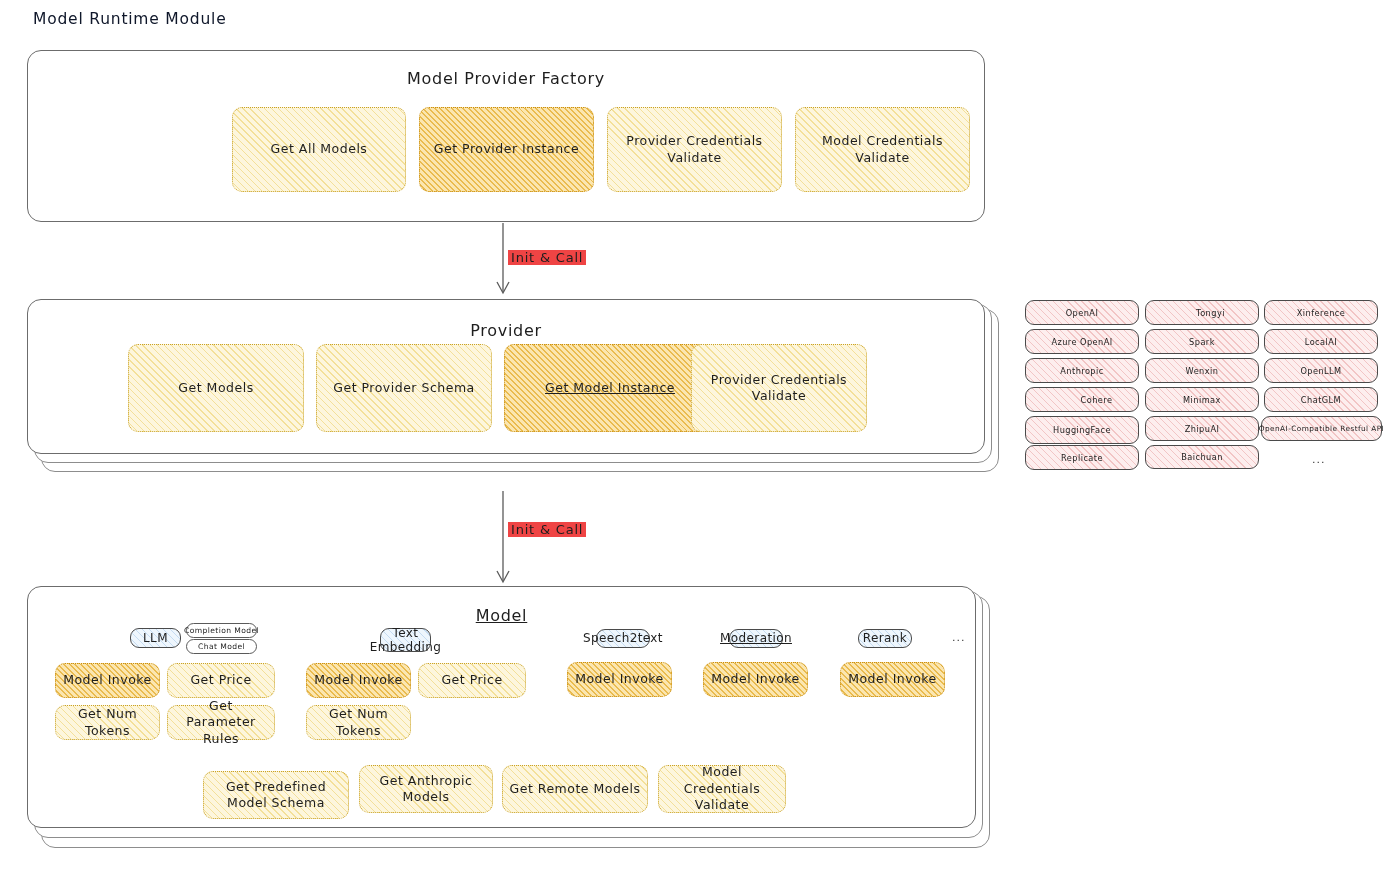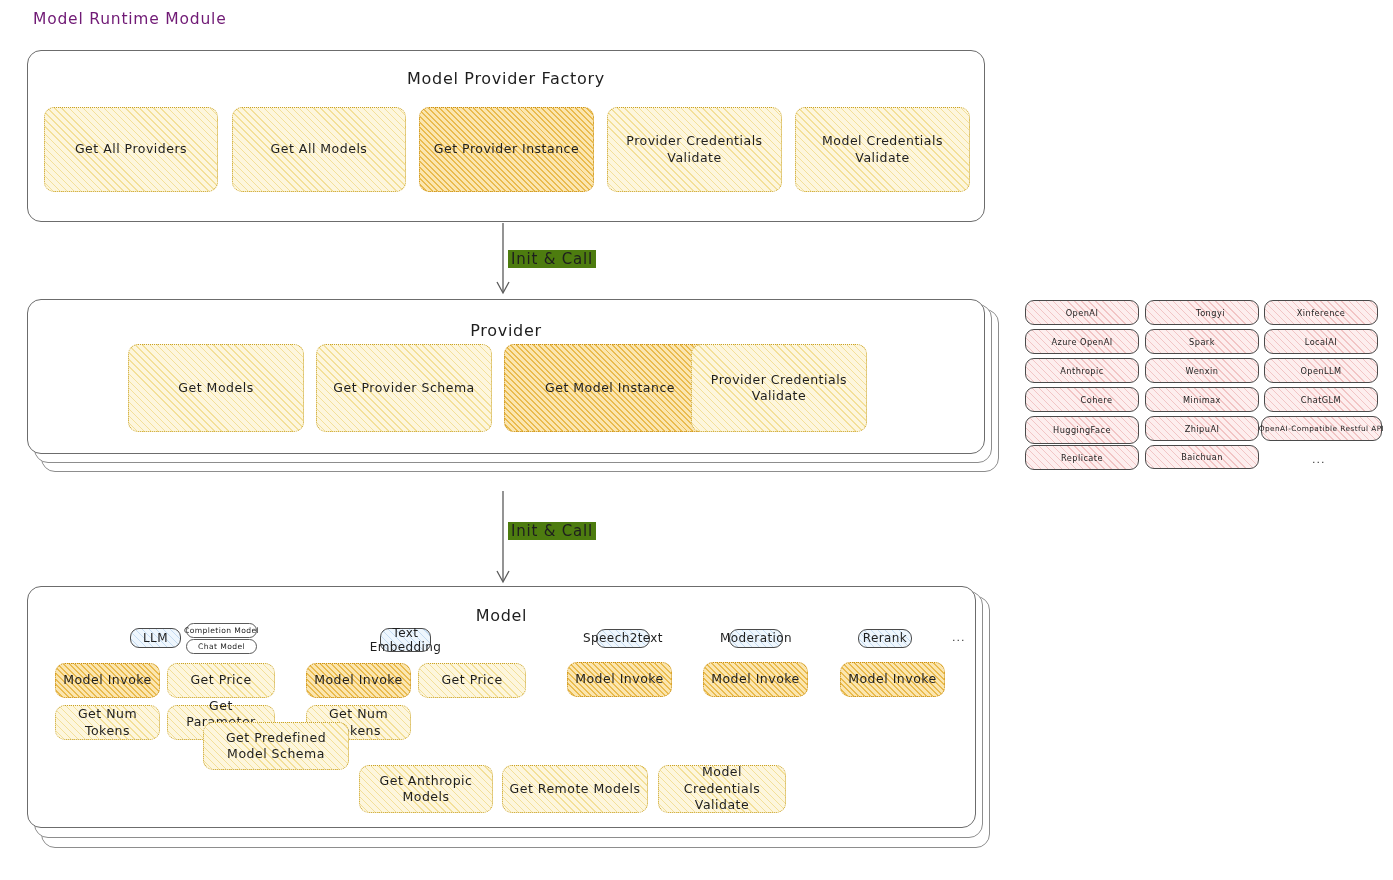--- a/index.html
+++ b/index.html
@@ -21,21 +21,21 @@
     font-family: "DejaVu Sans", sans-serif;
     color: #1e1e1e;
     letter-spacing: .6px;
   }
 
   
   #page-title {
     position: absolute;
     left: 33px; top: 10px;
     font-size: 15.5px;
-    color: #701a75;
+    color: #0f172a;
     letter-spacing: .8px;
   }
 
   
   .panel {
     position: absolute;
     background: #ffffff;
     border: 1.15px solid #6c6c6c;
     border-radius: 14px;
   }
@@ -153,42 +153,39 @@
     position: absolute;
     font-size: 11px;
     color: #3a3a3a;
     letter-spacing: 1px;
   }
 
   
   .arrow-wrap { position: absolute; }
   .arrow-label {
     position: absolute;
-    font-size: 15px;
+    font-size: 13px;
     letter-spacing: .8px;
     color: #1e1e1e;
     white-space: nowrap;
-    background: #4d7c0f;
+    background: #ef4444;
     padding: 0 3px;
   }
 </style>
 </head>
 <body>
 
 <div id="canvas">
 
   <div id="page-title" class="hand">Model Runtime Module</div>
 
   <div class="panel" style="left:27px; top:50px; width:958px; height:172px;">
     <div class="panel-title hand" style="top:18px;">Model Provider Factory</div>
   </div>
 
-  <div class="node fill-light hand" style="left:44px; top:107px; width:174px; height:85px;">
-    <span>Get All Providers</span>
-  </div>
   <div class="node fill-light hand" style="left:232px; top:107px; width:174px; height:85px;">
     <span>Get All Models</span>
   </div>
   <div class="node fill-strong hand" style="left:419px; top:107px; width:175px; height:85px;">
     <span>Get Provider Instance</span>
   </div>
   <div class="node fill-light hand" style="left:607px; top:107px; width:175px; height:85px;">
     <span>Provider Credentials Validate</span>
   </div>
   <div class="node fill-light hand" style="left:795px; top:107px; width:175px; height:85px;">
@@ -208,21 +205,21 @@
   <div class="panel" style="left:27px; top:299px; width:958px; height:155px;">
     <div class="panel-title hand" style="top:21px;">Provider</div>
   </div>
 
   <div class="node fill-light hand" style="left:128px; top:344px; width:176px; height:88px;">
     <span>Get Models</span>
   </div>
   <div class="node fill-light hand" style="left:316px; top:344px; width:176px; height:88px;">
     <span>Get Provider Schema</span>
   </div>
-  <div class="node fill-strong hand" style="left:504px; top:344px; width:212px; height:88px;">
+  <div class="node fill-strong hand" style="left:504px; top:344px; width:212px; height:88px;text-decoration:underline;">
     <span>Get Model Instance</span>
   </div>
   <div class="node fill-light hand" style="left:691px; top:344px; width:176px; height:88px;">
     <span>Provider Credentials Validate</span>
   </div>
 
   <div class="pill hand" style="left:1025px; top:300px; width:114px; height:25px;">
     <span>OpenAI</span>
     </div>
   <div class="pill hand" style="left:1025px; top:329px; width:114px; height:25px;">
@@ -281,21 +278,21 @@
     <svg width="120" height="96" viewBox="0 0 120 96">
       <path d="M33 1 L33 91" stroke="#5a5a5a" stroke-width="1.3" fill="none"></path>
       <path d="M27 81 L33 92 L39 81" stroke="#5a5a5a" stroke-width="1.3" fill="none"></path>
     </svg>
     <div class="arrow-label hand" style="left:38px; top:32px;">Init &amp; Call</div>
   </div>
 
   <div class="stack-layer" style="left:41px; top:596px; width:949px; height:252px;"></div>
   <div class="stack-layer" style="left:34px; top:591px; width:949px; height:247px;"></div>
   <div class="panel" style="left:27px; top:586px; width:949px; height:242px;">
-    <div class="panel-title hand" style="top:19px;">Model</div>
+    <div class="panel-title hand" style="top:19px;text-decoration:underline;">Model</div>
   </div>
 
   <div class="badge-blue hand" style="left:130px; top:628px; width:51px; height:20px;">
     <span>LLM</span>
   </div>
   <div class="badge-white hand" style="left:186px; top:623px; width:71px; height:15px;">
     <span>Completion Model</span>
   </div>
   <div class="badge-white hand" style="left:186px; top:639px; width:71px; height:15px;">
     <span>Chat Model</span>
@@ -329,37 +326,37 @@
     <span>Get Num Tokens</span>
   </div>
 
   <div class="badge-blue hand" style="left:596px; top:629px; width:54px; height:19px;">
     <span>Speech2text</span>
   </div>
   <div class="node fill-strong hand" style="left:567px; top:662px; width:105px; height:35px;">
     <span>Model Invoke</span>
   </div>
 
-  <div class="badge-blue hand" style="left:729px; top:629px; width:54px; height:19px;">
+  <div class="badge-blue hand" style="left:729px; top:629px; width:54px; height:19px;text-decoration:underline;">
     <span>Moderation</span>
   </div>
   <div class="node fill-strong hand" style="left:703px; top:662px; width:105px; height:35px;">
     <span>Model Invoke</span>
   </div>
 
   <div class="badge-blue hand" style="left:858px; top:629px; width:54px; height:19px;">
     <span>Rerank</span>
   </div>
   <div class="node fill-strong hand" style="left:840px; top:662px; width:105px; height:35px;">
     <span>Model Invoke</span>
   </div>
 
   <div class="ellipsis hand" style="left:952px; top:631px;">...</div>
 
-  <div class="node fill-light hand" style="left:203px; top:722px; width:146px; height:48px;">
+  <div class="node fill-light hand" style="left:203px; top:771px; width:146px; height:48px;">
     <span>Get Predefined Model Schema</span>
   </div>
   <div class="node fill-light hand" style="left:359px; top:765px; width:134px; height:48px;">
     <span>Get Anthropic Models</span>
   </div>
   <div class="node fill-light hand" style="left:502px; top:765px; width:146px; height:48px;">
     <span>Get Remote Models</span>
   </div>
   <div class="node fill-light hand" style="left:658px; top:765px; width:128px; height:48px;">
     <span>Model Credentials Validate</span>

